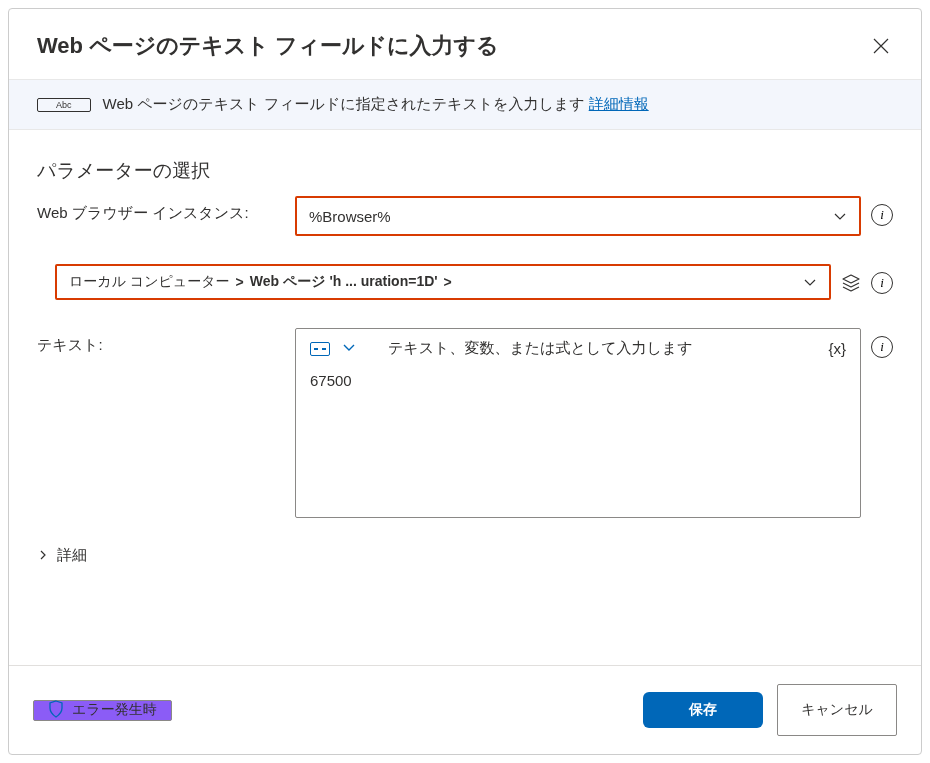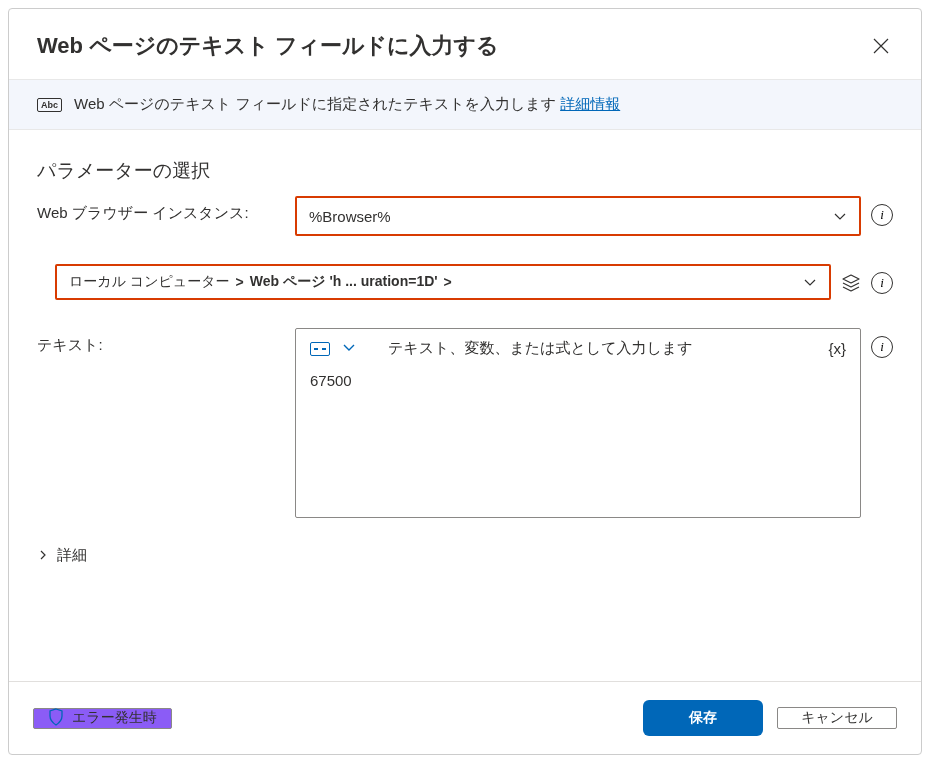--- a/index.html
+++ b/index.html
@@ -54,22 +54,22 @@
       display: flex;
       align-items: center;
       gap: 12px;
       font-size: 15px;
       color: #323130;
     }
     .abc-icon {
       border: 1px solid #323130;
       border-radius: 2px;
       font-size: 9px;
-      padding: 1px 3px;
-      font-weight: 700;
+      padding: 1px 18px;
+      font-weight: 400;
       display: inline-flex;
       align-items: center;
       justify-content: center;
     }
     .info-link {
       color: #0067b8;
       text-decoration: underline;
       cursor: pointer;
     }
     .content {
@@ -261,21 +261,21 @@
       font-size: 14px;
       font-weight: 600;
       cursor: pointer;
       min-width: 120px;
     }
     .cancel-btn {
       background: #fff;
       color: #323130;
       border: 1px solid #8a8886;
       border-radius: 2px;
-      height: 22px;
+      height: 52px;
       padding: 0 20px;
       font-size: 14px;
       cursor: pointer;
       margin-left: 14px;
       min-width: 120px;
     }
   </style>
 </head>
 <body>
 

